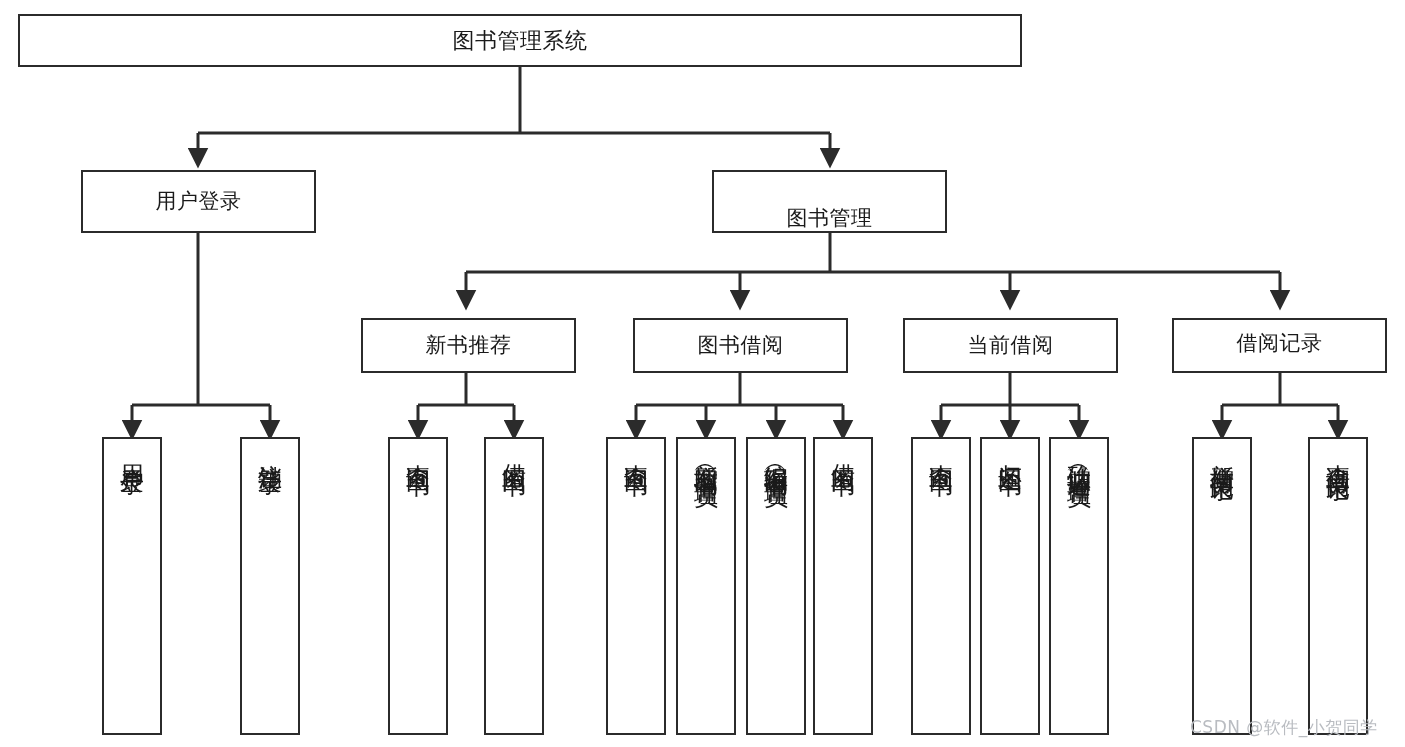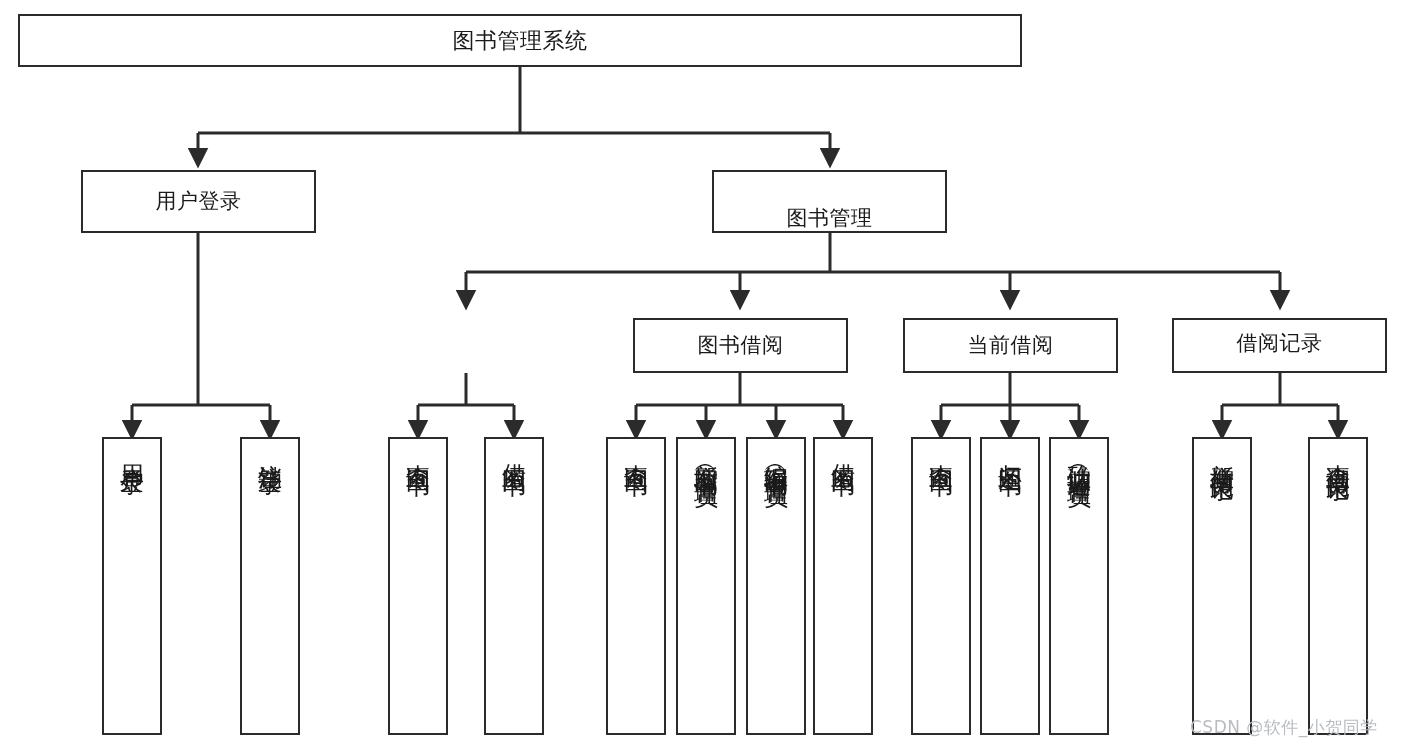--- a/index.html
+++ b/index.html
@@ -128,20 +128,23 @@
   </div>
 
   <div class="node horizontal" style="left:81px; top:170px; width:235px; height:63px;">
     <span class="label">用户登录</span>
   </div>
 
   <div class="node horizontal" style="left:712px; top:170px; width:235px; height:63px;align-items:flex-end;">
     <span class="label">图书管理</span>
   </div>
 
+  <div class="node horizontal" style="left:361px; top:318px; width:215px; height:55px;">
+    <span class="label">新书推荐</span>
+  </div>
 
   <div class="node horizontal" style="left:903px; top:318px; width:215px; height:55px;">
     <span class="label">当前借阅</span>
   </div>
 
   <div class="node horizontal" style="left:633px; top:318px; width:215px; height:55px;">
     <span class="label">图书借阅</span>
   </div>
 
   <div class="node horizontal" style="left:1172px; top:318px; width:215px; height:55px;font-family:Liberation Mono, monospace;">

